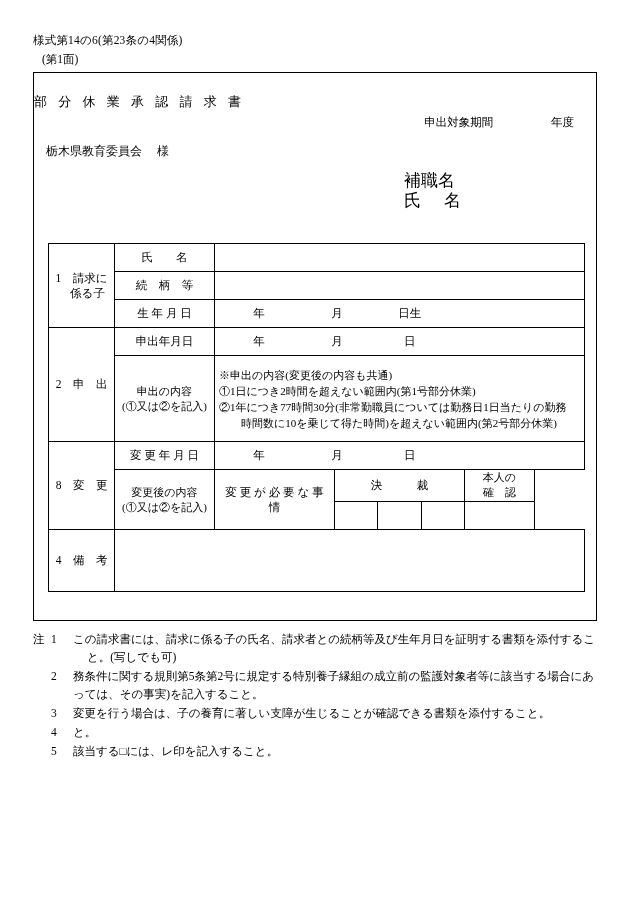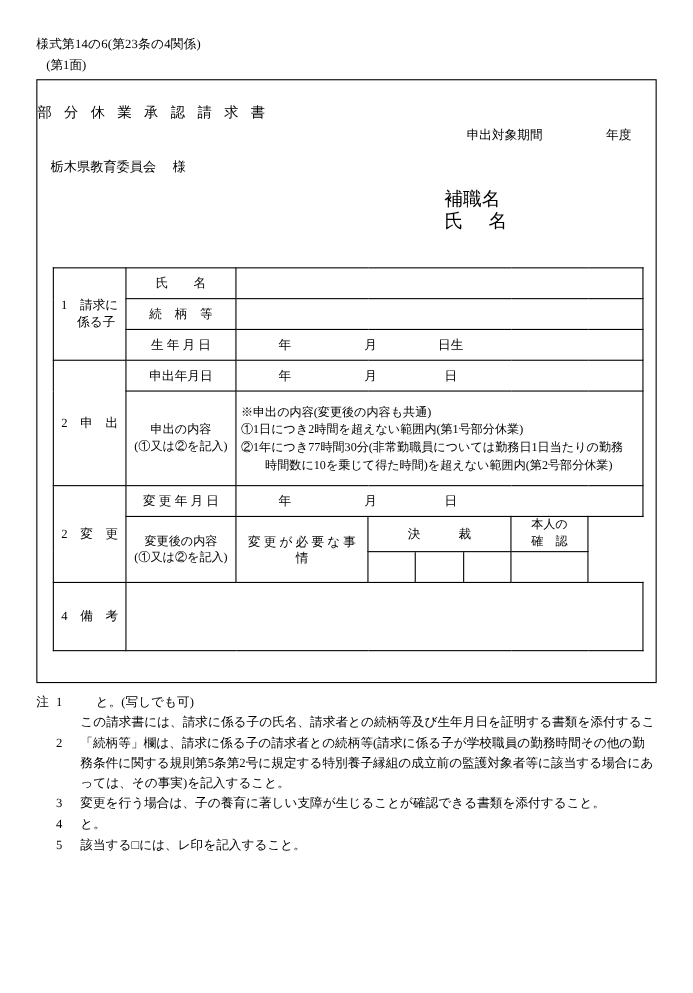--- a/index.html
+++ b/index.html
@@ -262,21 +262,21 @@
           </td>
           <td colspan="4" class="content-cell">
             <div>※申出の内容(変更後の内容も共通)</div>
             <div>①1日につき2時間を超えない範囲内(第1号部分休業)</div>
             <div>②1年につき77時間30分(非常勤職員については勤務日1日当たりの勤務</div>
             <div>　　時間数に10を乗じて得た時間)を超えない範囲内(第2号部分休業)</div>
           </td>
         </tr>
 
         <tr>
-          <td class="rowhead" rowspan="3">2　変　更</td>
+          <td class="rowhead" rowspan="3">8　変　更</td>
           <td class="label">変 更 年 月 日</td>
           <td colspan="4" class="datecells">
             <span class="d1">年</span>
             <span class="d2">月</span>
             <span class="d3">日</span>
           </td>
         </tr>
         <tr>
           <td class="label label-two" rowspan="2" style="height:60px">
             <div>変更後の内容</div>
@@ -310,30 +310,29 @@
     </table>
 
   </div>
 
   <div class="notes">
 
     <div class="note">
       <div class="marker">注</div>
       <div class="num">1</div>
       <div class="body">
+        <p>この請求書には、請求に係る子の氏名、請求者との続柄等及び生年月日を証明する書類を添付するこ</p>
         <p style="padding-left:14px">と。(写しでも可)</p>
-        <p>この請求書には、請求に係る子の氏名、請求者との続柄等及び生年月日を証明する書類を添付するこ</p>
       </div>
     </div>
 
     <div class="note">
       <div class="marker"></div>
       <div class="num">2</div>
       <div class="body">
-        <p>「続柄等」欄は、請求に係る子の請求者との続柄等(請求に係る子が学校職員の勤務時間その他の勤</p>
         <p>務条件に関する規則第5条第2号に規定する特別養子縁組の成立前の監護対象者等に該当する場合にあ</p>
         <p>っては、その事実)を記入すること。</p>
       </div>
     </div>
 
     <div class="note">
       <div class="marker"></div>
       <div class="num">3</div>
       <div class="body">
         <p>変更を行う場合は、子の養育に著しい支障が生じることが確認できる書類を添付すること。</p>

